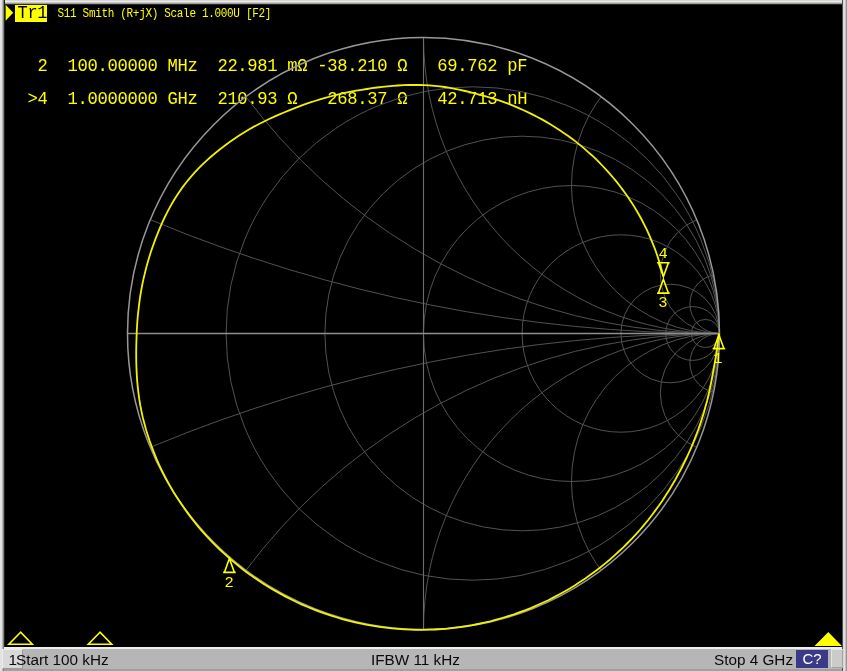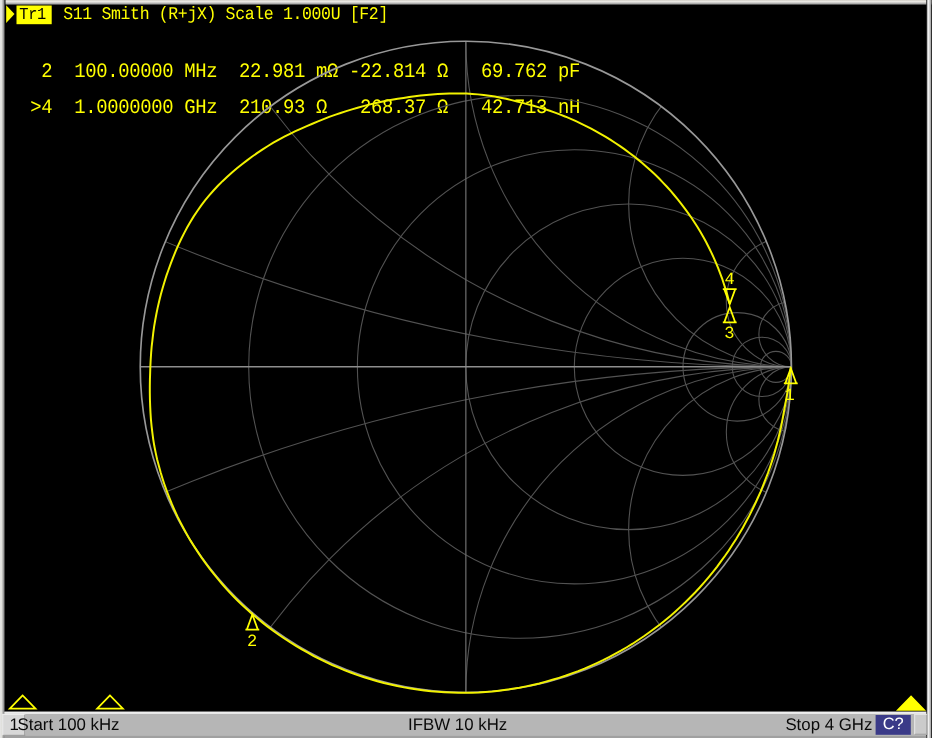--- a/index.html
+++ b/index.html
@@ -7,29 +7,29 @@
 #tbar{position:absolute;left:0;top:0;width:847px;height:5px;background:linear-gradient(#d2cec6 0%,#eceae6 30%,#a8a8a8 68%,#303030 88%,#000 100%);}
 #lbar{position:absolute;left:0;top:0;width:5px;height:671px;background:linear-gradient(90deg,#e6e6e6 0%,#e0e0dc 30%,#989898 65%,#202020 90%,#000 100%);}
 #rbar{position:absolute;left:842px;top:0;width:5px;height:671px;background:linear-gradient(90deg,#000 0%,#c8c8c8 25%,#f2f2f2 40%,#c0c0c0 70%,#828282 100%);}
 #sbar{position:absolute;left:4px;top:646.5px;width:838px;height:24.5px;background:#b6b6b6;border-top:2px solid #eeeeee;box-sizing:border-box;}
 #sbot{position:absolute;left:4px;top:668.5px;width:838px;height:2.5px;background:#a0a0a0;}
 .st{position:absolute;font-family:"Liberation Sans",sans-serif;font-size:15.3px;color:#0a0a0a;line-height:15px;white-space:pre;}
 #cell1{position:absolute;left:2px;top:649px;width:21px;height:20px;background:#d8d8d8;border:1px solid;border-color:#ececec #9a9a9a #9a9a9a #ececec;box-sizing:border-box;}
 #cbox{position:absolute;left:796px;top:649.5px;width:32px;height:18.5px;background:#3a3a88;color:#ffffff;font-family:"Liberation Sans",sans-serif;font-size:15px;text-align:center;line-height:18px;}
 #ecell{position:absolute;left:830.5px;top:649px;width:12.5px;height:19px;background:#cbcbcb;border:1px solid;border-color:#e4e4e4 #a2a2a2 #a2a2a2 #e4e4e4;box-sizing:border-box;}
 #trbox{position:absolute;left:15px;top:5px;width:31.5px;height:16.5px;background:#ffff00;}
-#trtext{position:absolute;left:17.5px;top:5.1px;font-size:14px;letter-spacing:-0.32px;line-height:16.5px;color:#000;white-space:pre;transform:scaleY(1.08);transform-origin:0 0;}
-#title{position:absolute;left:57.5px;top:5.1px;font-size:15px;letter-spacing:-0.32px;line-height:16.5px;color:#ffff00;white-space:pre;transform:scaleY(1.08);transform-origin:0 0;}
+#trtext{position:absolute;left:17.5px;top:5.1px;font-size:17px;letter-spacing:-0.32px;line-height:16.5px;color:#000;white-space:pre;transform:scaleY(1.08);transform-origin:0 0;}
+#title{position:absolute;left:57.5px;top:5.1px;font-size:11px;letter-spacing:-0.32px;line-height:16.5px;color:#ffff00;white-space:pre;transform:scaleY(1.08);transform-origin:0 0;}
 </style></head>
 <body>
 <div id="screen">
 <div id="tbar" class="b"></div>
     <div id="lbar" class="b"></div>
     <div id="rbar" class="b"></div>
-<div class="row" style="top:58.0px">  2  100.00000 MHz  22.981 mΩ -22.814 Ω   69.762 pF</div>
+<div class="row" style="top:58.0px">  2  100.00000 MHz  22.981 mΩ -38.210 Ω   69.762 pF</div>
 <div class="row" style="top:91.0px"> &gt;4  1.0000000 GHz  210.93 Ω   268.37 Ω   42.713 nH</div>
 <svg class="b" style="left:0;top:0" width="847" height="671" viewBox="0 0 847 671">
 <defs>
         <clipPath id="uc">
           <circle cx="423.5" cy="333.5" r="296.0"></circle>
         </clipPath>
       </defs>
 <g stroke="#525252" stroke-width="1" fill="none" clip-path="url(#uc)">
 <circle cx="472.8" cy="333.5" r="246.7"></circle>
 <circle cx="522.2" cy="333.5" r="197.3"></circle>
@@ -71,16 +71,16 @@
 <path d="M5.6,4.8 L13.2,12.8 L5.6,20.8 Z" fill="#ffff00"></path>
 </svg>
 <div id="trbox" class="b"></div>
 <div id="trtext" class="b">Tr1</div>
 <div id="title" class="b">S11 Smith (R+jX) Scale 1.000U [F2]</div>
 <div id="sbar" class="b"></div>
 <div id="sbot" class="b"></div>
 <div id="cell1" class="b"></div>
 <div class="st" style="left:8.6px;top:651.5px;">1</div>
 <div class="st" style="left:16px;top:651.5px;">Start 100 kHz</div>
-<div class="st" style="left:371px;top:651.5px;">IFBW 10 kHz</div>
+<div class="st" style="left:371px;top:651.5px;">IFBW 11 kHz</div>
 <div class="st" style="left:714px;top:651.5px;">Stop 4 GHz</div>
 <div id="cbox" class="b">C?</div>
 <div id="ecell" class="b"></div>
 </div>
 </body></html>

